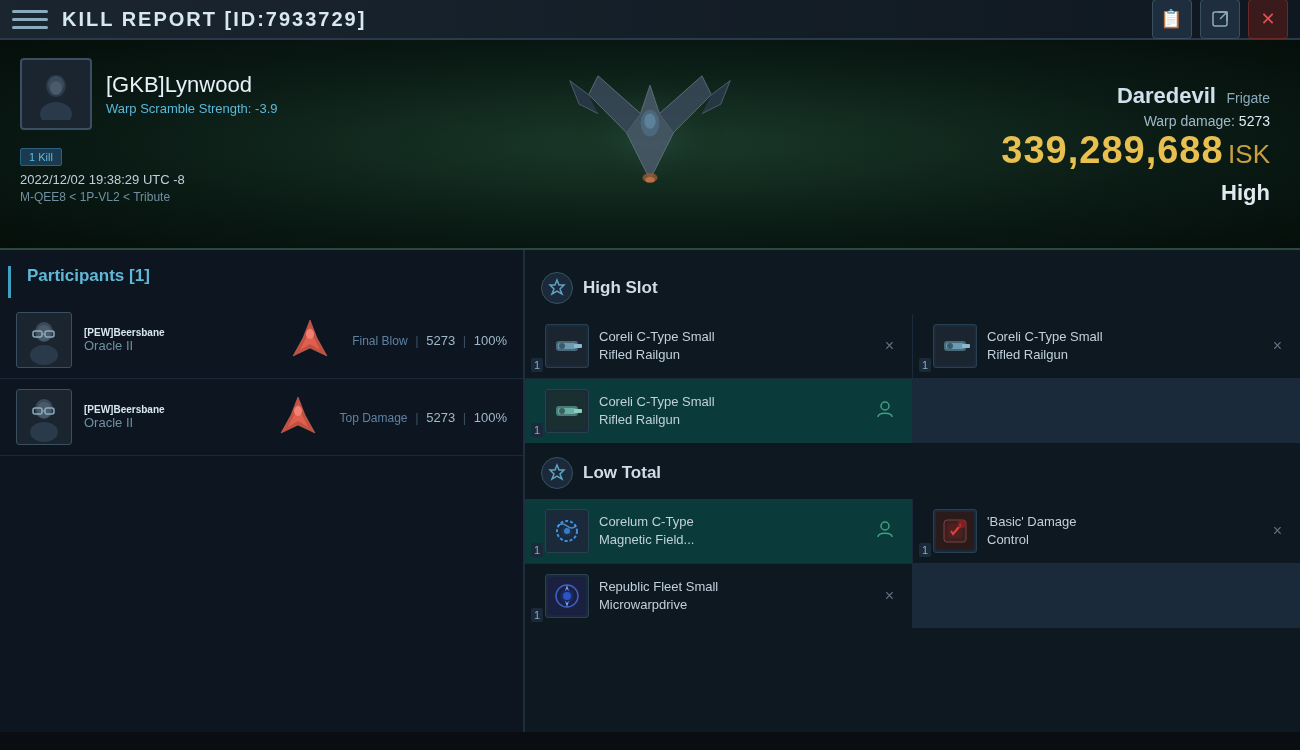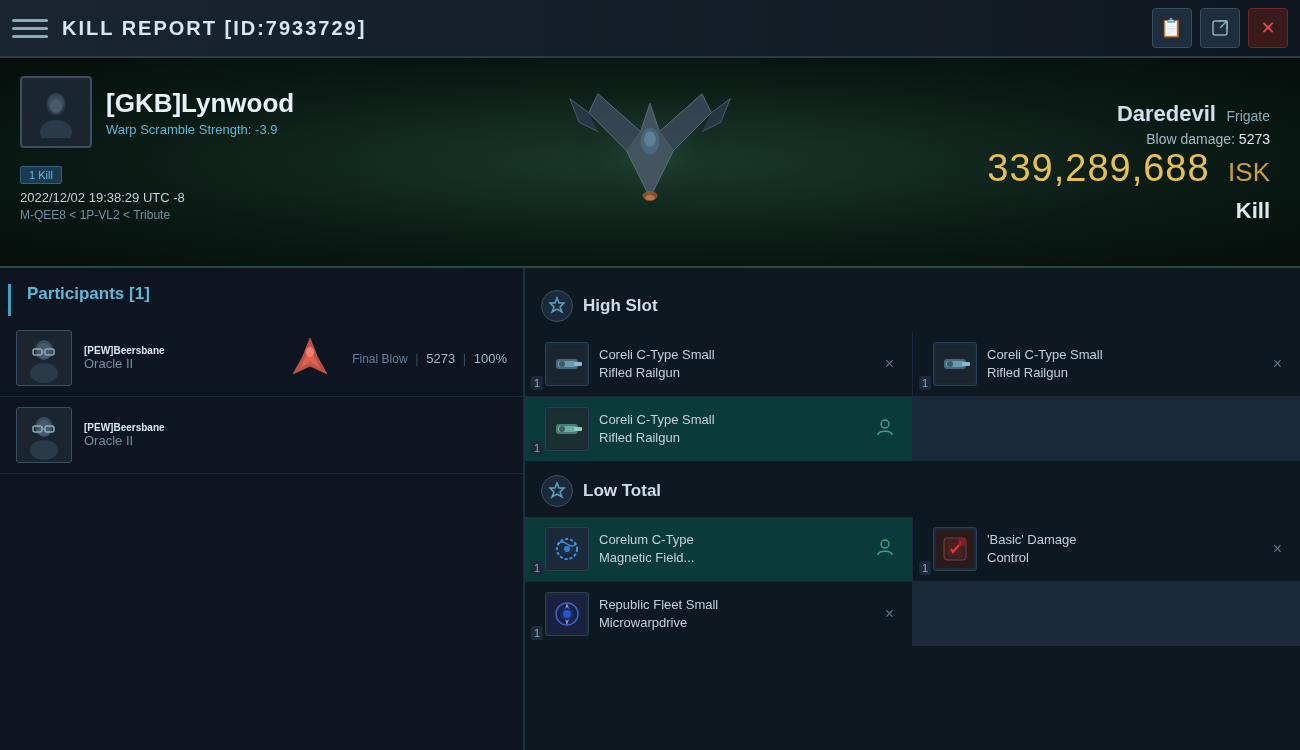--- a/index.html
+++ b/index.html
@@ -11,21 +11,21 @@
       color: #c8d4dc;
       overflow: hidden;
     }
 
     
     .header {
       display: flex;
       align-items: center;
       background: linear-gradient(90deg, #1a2530 0%, #0f1820 100%);
       border-bottom: 2px solid #2a3a4a;
-      height: 58px;
+      height: 40px;
       padding: 0 12px;
     }
     .hamburger-icon {
       width: 36px; height: 36px;
       display: flex; flex-direction: column; justify-content: center; gap: 5px;
       cursor: pointer; margin-right: 14px;
     }
     .hamburger-icon span {
       display: block; height: 3px; background: #8aabbc; border-radius: 2px;
     }
@@ -81,22 +81,22 @@
     .avatar-box {
       width: 72px; height: 72px;
       background: #1a2530;
       border: 2px solid #3a5060;
       border-radius: 4px;
       display: flex; align-items: center; justify-content: center;
       font-size: 36px;
       overflow: hidden;
     }
     .hero-name {
-      font-size: 26px;
-      font-weight: bold;
+      font-size: 22px;
+      font-weight: normal;
       color: #e8f0f8;
     }
     .hero-sub {
       font-size: 13px;
       color: #5ab8d8;
       margin-top: 3px;
     }
     .kill-badge {
       display: inline-block;
       background: #1a3a50;
@@ -152,29 +152,29 @@
     .damage-line {
       font-size: 14px;
       color: #a0b8c8;
       margin-top: 4px;
     }
     .damage-val {
       color: #e0eaf2;
     }
     .isk-value {
       font-size: 38px;
-      font-weight: normal;
+      font-weight: bold;
       color: #e8c050;
       margin-top: 8px;
       letter-spacing: 1px;
     }
     .isk-label {
       font-size: 26px;
       color: #c8a040;
-      margin-left: 14px;
+      margin-left: 0;
     }
     .kill-label {
       font-size: 22px;
       color: #e0e8f0;
       margin-top: 8px;
       font-weight: bold;
     }
 
     
     .main-content {
@@ -417,28 +417,28 @@
       <ellipse cx="115" cy="78" rx="6" ry="8" fill="#80b0d0" opacity="0.5"></ellipse>
     </svg>
   </div>
 
   <div class="hero-right">
     <div>
       <span class="ship-type">Daredevil</span>
       <span class="ship-class">Frigate</span>
     </div>
     <div class="damage-line">
-      <span>Blow damage:</span>
+      <span>Warp damage:</span>
       <span class="damage-val">5273</span>
     </div>
     <div>
       <span class="isk-value">339,289,688</span>
       <span class="isk-label">ISK</span>
     </div>
-    <div class="kill-label">Kill</div>
+    <div class="kill-label">High</div>
   </div>
 </div>
 
 <div class="main-content">
 
   <div class="left-panel">
     <div class="section-header">
       <span>Participants [1]</span>
     </div>
 
@@ -487,20 +487,36 @@
           <rect x="14" y="16" width="9" height="6" rx="2" fill="none" stroke="#8aabbc" stroke-width="1.5"></rect>
           <rect x="26" y="16" width="9" height="6" rx="2" fill="none" stroke="#8aabbc" stroke-width="1.5"></rect>
           <line x1="23" y1="19" x2="26" y2="19" stroke="#8aabbc" stroke-width="1"></line>
           <ellipse cx="25" cy="40" rx="14" ry="10" fill="#2a3a4a"></ellipse>
         </svg>
       </div>
       <div class="participant-info">
         <div class="participant-name">[PEW]Beersbane</div>
         <div class="participant-ship">Oracle II</div>
       </div>
+      <div class="participant-right">
+        <div class="ship-icon-small">
+          <svg width="50" height="44" viewBox="0 0 50 44">
+            <path d="M25 2 L32 20 L42 38 L25 30 L8 38 L18 20 Z" fill="#c05040" stroke="#e07060" stroke-width="0.5"></path>
+            <path d="M25 8 L28 18 L35 32 L25 26 L15 32 L22 18 Z" fill="#e06050"></path>
+            <ellipse cx="25" cy="16" rx="4" ry="5" fill="#f08070"></ellipse>
+          </svg>
+        </div>
+        <div class="participant-stats">
+          <span class="stat-label">Top Damage</span>
+          <span class="stat-pipe">|</span>
+          <span>5273</span>
+          <span class="stat-pipe">|</span>
+          <span>100%</span>
+        </div>
+      </div>
     </div>
   </div>
 
   <div class="right-panel">
 
     <div class="slot-section-header">
       <div class="slot-icon">
         <svg width="20" height="20" viewBox="0 0 20 20">
           <path d="M10 2 L12 7 L17 7 L13 11 L15 16 L10 13 L5 16 L7 11 L3 7 L8 7 Z" fill="none" stroke="#60a0c0" stroke-width="1.5"></path>
         </svg>

